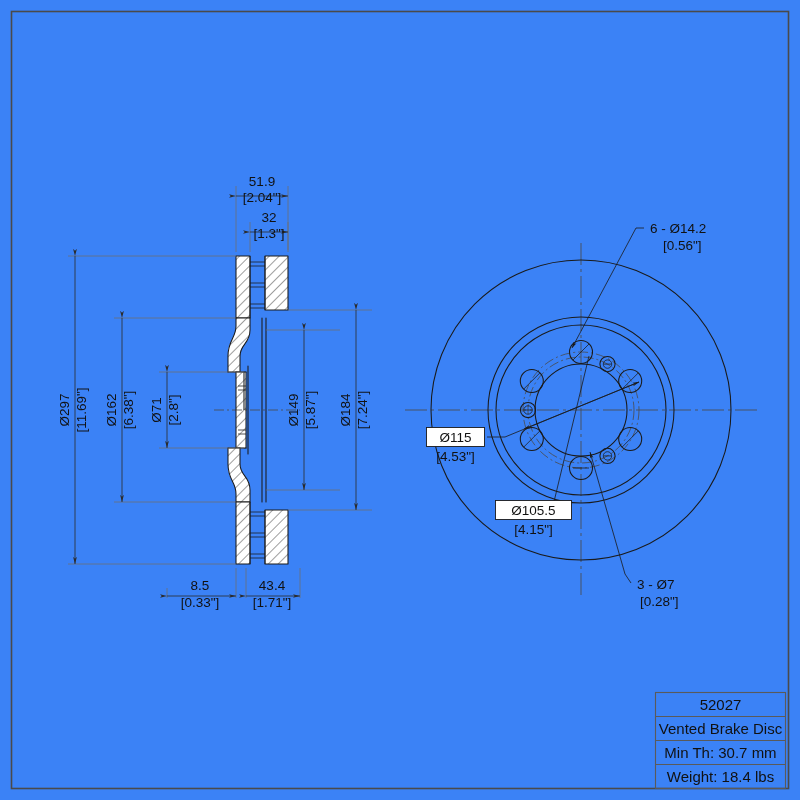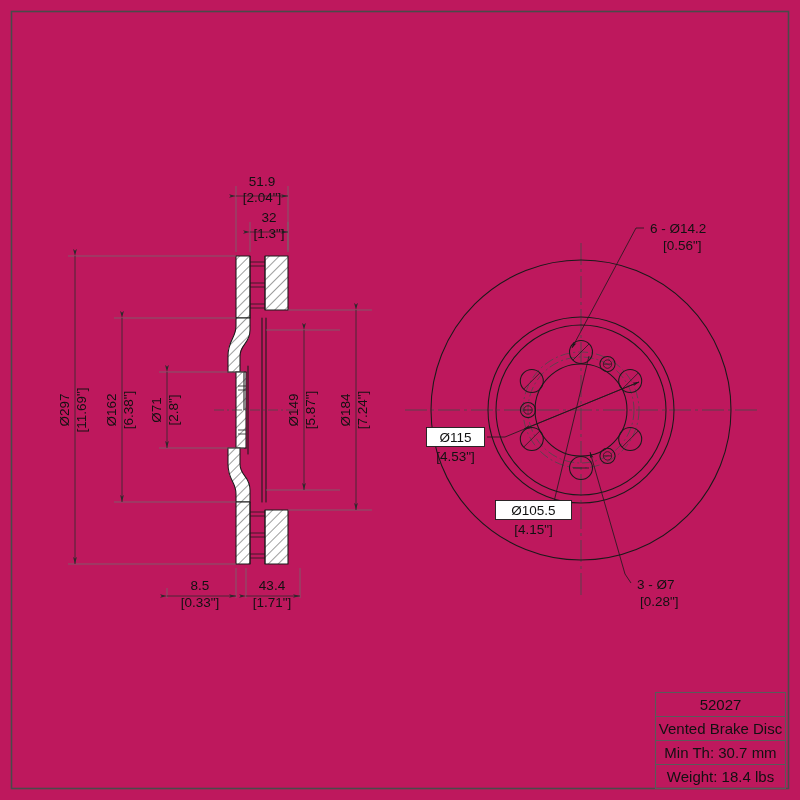--- a/index.html
+++ b/index.html
@@ -7,21 +7,21 @@
     padding: 0;
     background: #ffffff;
   }
   body {
     font-family: "Liberation Sans", sans-serif;
   }
   #sheet {
     position: relative;
     width: 800px;
     height: 800px;
-    background: #be185d;
+    background: #3b82f6;
     overflow: hidden;
   }
   #sheet svg {
     position: absolute;
     top: 0;
     left: 0;
   }
   .frame {
     fill: none;
     stroke: #4a4a4a;

